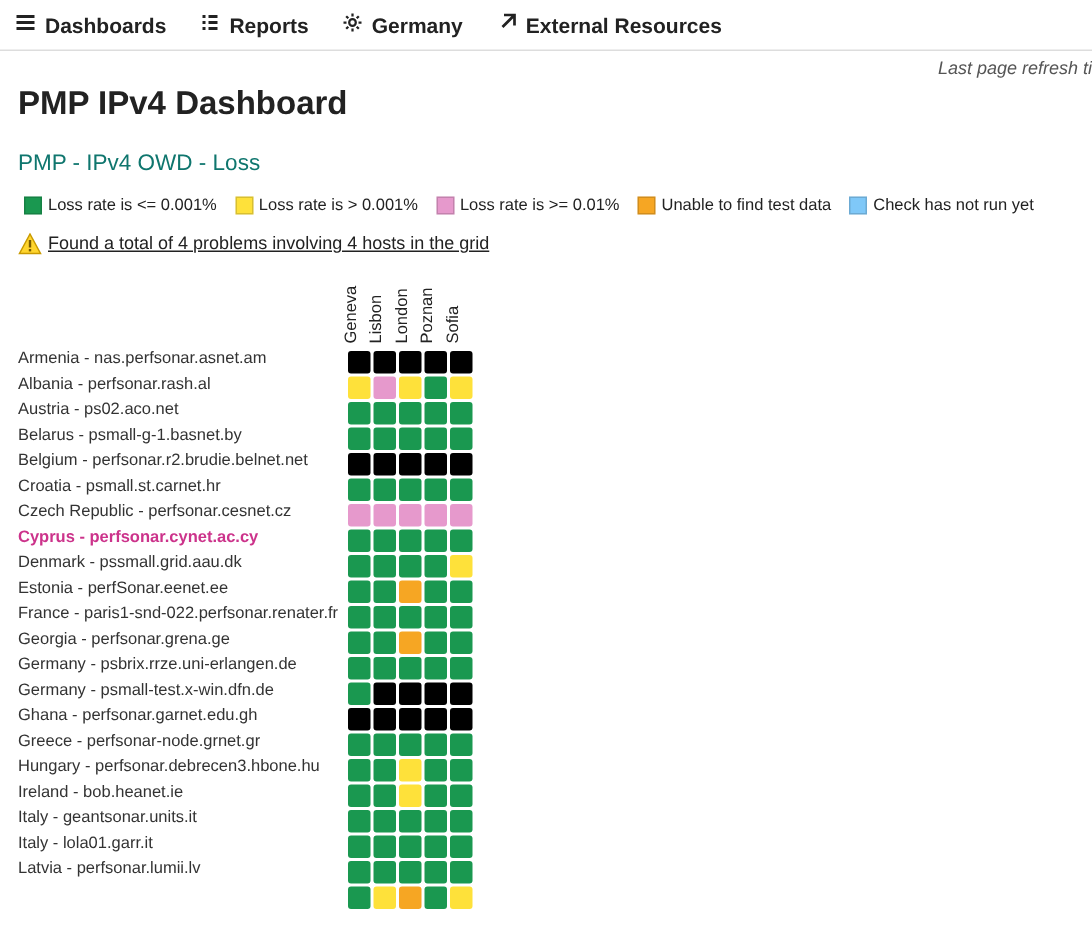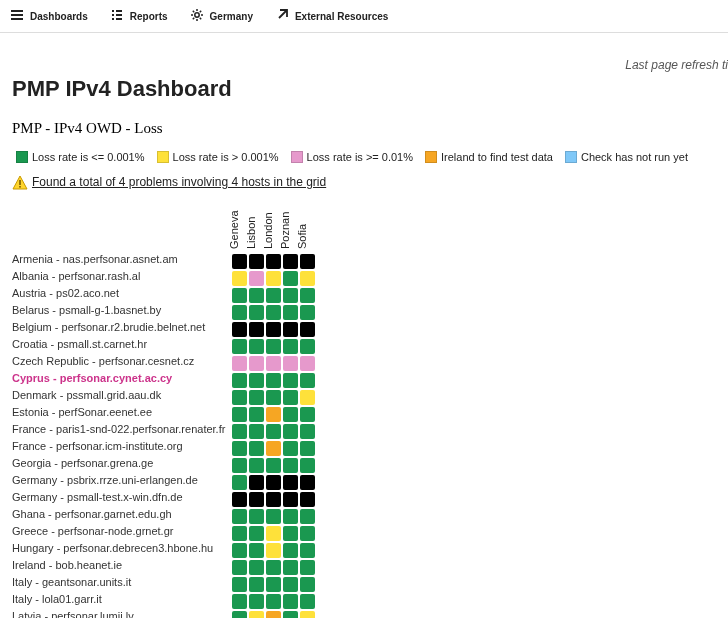--- a/index.html
+++ b/index.html
@@ -11,38 +11,37 @@
     background: #fff;
     width: 728px;
     overflow: hidden;
   }
   .navbar {
     display: flex;
     align-items: center;
     gap: 22px;
     padding: 8px 20px 8px 10px;
     border-bottom: 1px solid #ddd;
-    font-size: 10px;
+    font-size: 14px;
     font-weight: bold;
     color: #222;
   }
   .navbar .nav-item { display: inline-flex; align-items: center; gap: 6px; cursor: pointer; }
   .navbar .nav-icon { display:inline-block; width:14px; color:#222; }
 
   .refresh-line {
     text-align: right;
     font-style: italic;
     color: #555;
     padding: 4px 0 0 0;
     font-size: 12px;
     white-space: nowrap;
-    margin-top: 21px;
   }
   h1.page-title { font-size: 22px; margin: 4px 0 18px 12px; font-weight: bold; }
-  h2.section-title { font-size: 15px; margin: 16px 0 14px 12px; font-weight: normal; color:#000000;font-family:Liberation Serif, serif;}
+  h2.section-title { font-size: 15px; margin: 16px 0 14px 12px; font-weight: normal; color:#0f766e;}
 
   .legend {
     display: flex;
     gap: 12px;
     padding: 0 0 0 16px;
     margin-bottom: 12px;
     flex-wrap: nowrap;
     align-items: center;
     font-size: 11px;
   }
@@ -165,21 +164,21 @@
   <span class="item">
       <span class="swatch" style="background:#fee13a"></span>
       <span>Loss rate is &gt; 0.001%</span>
     </span>
   <span class="item">
       <span class="swatch" style="background:#e699cc"></span>
       <span>Loss rate is &gt;= 0.01%</span>
     </span>
   <span class="item">
       <span class="swatch" style="background:#f6a623"></span>
-      <span>Ireland to find test data</span>
+      <span>Unable to find test data</span>
     </span>
   <span class="item">
       <span class="swatch" style="background:#7fc8f8"></span>
       <span>Check has not run yet</span>
     </span>
 </div>
 
 <div class="problems-line">
   <span class="warn-icon">
     <svg viewBox="0 0 16 16" width="16" height="16">
@@ -199,21 +198,20 @@
         <div class="row-label">Albania - perfsonar.rash.al</div>
         <div class="row-label">Austria - ps02.aco.net</div>
         <div class="row-label">Belarus - psmall-g-1.basnet.by</div>
         <div class="row-label">Belgium - perfsonar.r2.brudie.belnet.net</div>
         <div class="row-label">Croatia - psmall.st.carnet.hr</div>
         <div class="row-label">Czech Republic - perfsonar.cesnet.cz</div>
         <div class="row-label highlight">Cyprus - perfsonar.cynet.ac.cy</div>
         <div class="row-label">Denmark - pssmall.grid.aau.dk</div>
         <div class="row-label">Estonia - perfSonar.eenet.ee</div>
         <div class="row-label">France - paris1-snd-022.perfsonar.renater.fr</div>
-        <div class="row-label">France - perfsonar.icm-institute.org</div>
         <div class="row-label">Georgia - perfsonar.grena.ge</div>
         <div class="row-label">Germany - psbrix.rrze.uni-erlangen.de</div>
         <div class="row-label">Germany - psmall-test.x-win.dfn.de</div>
         <div class="row-label">Ghana - perfsonar.garnet.edu.gh</div>
         <div class="row-label">Greece - perfsonar-node.grnet.gr</div>
         <div class="row-label">Hungary - perfsonar.debrecen3.hbone.hu</div>
         <div class="row-label">Ireland - bob.heanet.ie</div>
         <div class="row-label">Italy - geantsonar.units.it</div>
         <div class="row-label">Italy - lola01.garr.it</div>
         <div class="row-label">Latvia - perfsonar.lumii.lv</div>

